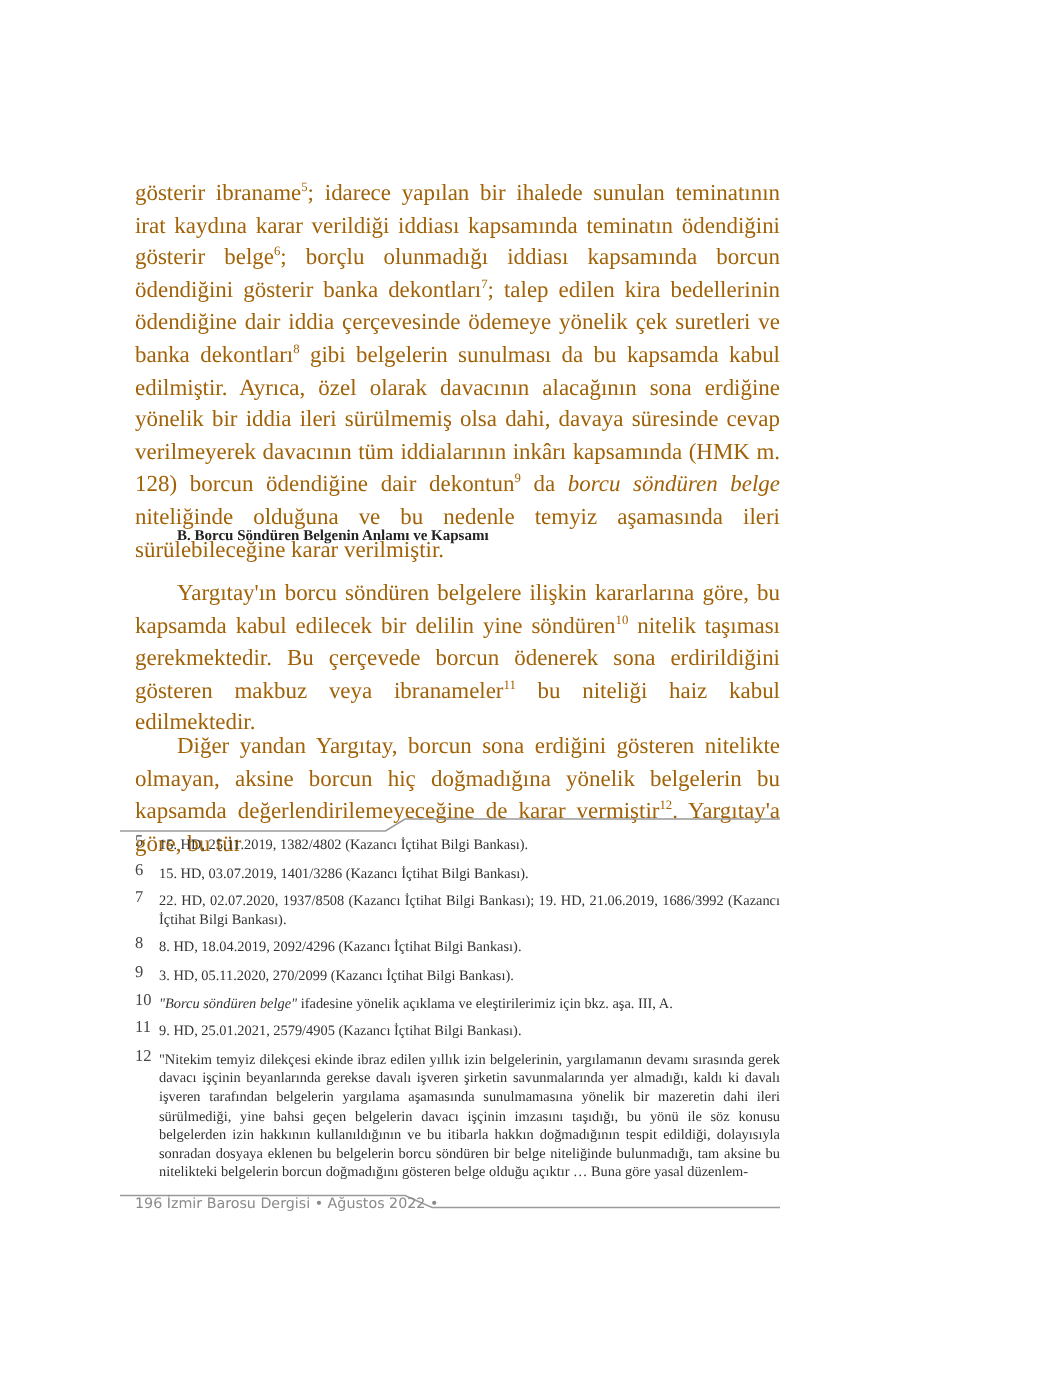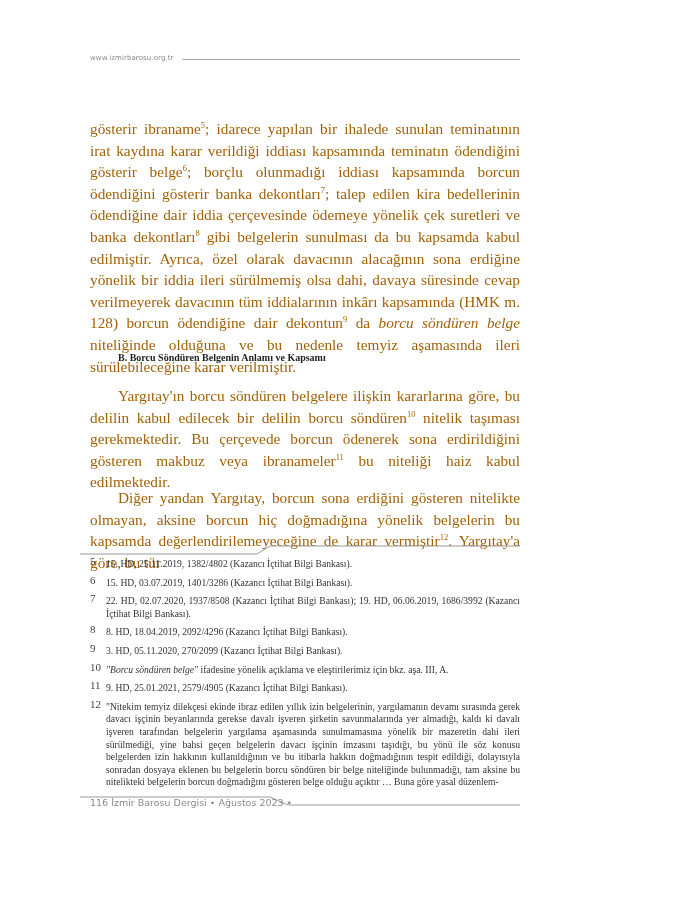--- a/index.html
+++ b/index.html
@@ -25,33 +25,29 @@
 
   .footer { position: absolute; left: 80px; top: 790px; width: 440px; height: 20px; }
   .footer-text { position: absolute; left: 10px; top: 7px; font-family: "DejaVu Sans", sans-serif; font-size: 9.5px; color: #8a8a8a; white-space: nowrap; }
   .footer-rule { position: absolute; left: 0; top: 0; width: 440px; height: 20px; }
 </style>
 </head>
 <body>
 
 <div class="page">
 
-  <div class="header">
-    <span class="header-url">www.izmirbarosu.org.tr</span>
-    <div class="header-rule"></div>
-  </div>
 
   <div class="body-text" style="top:118px;">
     <p><span>gösterir ibraname</span><sup>5</sup><span>; idarece yapılan bir ihalede sunulan teminatının irat kaydına karar verildiği iddiası kapsamında teminatın ödendiğini gösterir belge</span><sup>6</sup><span>; borçlu olunmadığı iddiası kapsamında borcun ödendiğini gösterir banka dekontları</span><sup>7</sup><span>; talep edilen kira bedellerinin ödendiğine dair iddia çerçevesinde ödemeye yönelik çek suretleri ve banka dekontları</span><sup>8</sup><span> gibi belgelerin sunulması da bu kapsamda kabul edilmiştir. Ayrıca, özel olarak davacının alacağının sona erdiğine yönelik bir iddia ileri sürülmemiş olsa dahi, davaya süresinde cevap verilmeyerek davacının tüm iddialarının inkârı kapsamında (HMK m. 128) borcun ödendiğine dair dekontun</span><sup>9</sup><span> da </span><i>borcu söndüren belge</i><span> niteliğinde olduğuna ve bu nedenle temyiz aşamasında ileri sürülebileceğine karar verilmiştir.</span></p>
   </div>
 
   <div class="heading">B. Borcu Söndüren Belgenin Anlamı ve Kapsamı</div>
 
   <div class="body-text" style="top:385px;">
-    <p class="indent"><span>Yargıtay'ın borcu söndüren belgelere ilişkin kararlarına göre, bu delilin kabul edilecek bir delilin borcu söndüren</span><sup>10</sup><span> nitelik taşıması gerekmektedir. Bu çerçevede borcun ödenerek sona erdirildiğini gösteren makbuz veya ibranameler</span><sup>11</sup><span> bu niteliği haiz kabul edilmektedir.</span></p>
+    <p class="indent"><span>Yargıtay'ın borcu söndüren belgelere ilişkin kararlarına göre, bu kapsamda kabul edilecek bir delilin yine söndüren</span><sup>10</sup><span> nitelik taşıması gerekmektedir. Bu çerçevede borcun ödenerek sona erdirildiğini gösteren makbuz veya ibranameler</span><sup>11</sup><span> bu niteliği haiz kabul edilmektedir.</span></p>
   </div>
 
   <div class="body-text" style="top:487px;">
     <p class="indent"><span>Diğer yandan Yargıtay, borcun sona erdiğini gösteren nitelikte olmayan, aksine borcun hiç doğmadığına yönelik belgelerin bu kapsamda değerlendirilemeyeceğine de karar vermiştir</span><sup>12</sup><span>. Yargıtay'a göre, bu tür</span></p>
   </div>
 
   <svg class="fn-sep" viewBox="0 0 440 20" width="440" height="20">
     <polyline points="0,14 177,14 190,6 440,6" fill="none" stroke="#9a9a9a" stroke-width="1"></polyline>
   </svg>
 
@@ -59,21 +55,21 @@
     <div class="fn">
       <span class="fn-num">5</span>
       <span class="fn-text">15. HD, 25.11.2019, 1382/4802 (Kazancı İçtihat Bilgi Bankası).</span>
     </div>
     <div class="fn">
       <span class="fn-num">6</span>
       <span class="fn-text">15. HD, 03.07.2019, 1401/3286 (Kazancı İçtihat Bilgi Bankası).</span>
     </div>
     <div class="fn">
       <span class="fn-num">7</span>
-      <span class="fn-text">22. HD, 02.07.2020, 1937/8508 (Kazancı İçtihat Bilgi Bankası); 19. HD, 06.06.2019, 1686/3992 (Kazancı İçtihat Bilgi Bankası).</span>
+      <span class="fn-text">22. HD, 02.07.2020, 1937/8508 (Kazancı İçtihat Bilgi Bankası); 19. HD, 21.06.2019, 1686/3992 (Kazancı İçtihat Bilgi Bankası).</span>
     </div>
     <div class="fn">
       <span class="fn-num">8</span>
       <span class="fn-text">8. HD, 18.04.2019, 2092/4296 (Kazancı İçtihat Bilgi Bankası).</span>
     </div>
     <div class="fn">
       <span class="fn-num">9</span>
       <span class="fn-text">3. HD, 05.11.2020, 270/2099 (Kazancı İçtihat Bilgi Bankası).</span>
     </div>
     <div class="fn">
@@ -87,16 +83,16 @@
     <div class="fn">
       <span class="fn-num">12</span>
       <span class="fn-text">"Nitekim temyiz dilekçesi ekinde ibraz edilen yıllık izin belgelerinin, yargılamanın devamı sırasında gerek davacı işçinin beyanlarında gerekse davalı işveren şirketin savunmalarında yer almadığı, kaldı ki davalı işveren tarafından belgelerin yargılama aşamasında sunulmamasına yönelik bir mazeretin dahi ileri sürülmediği, yine bahsi geçen belgelerin davacı işçinin imzasını taşıdığı, bu yönü ile söz konusu belgelerden izin hakkının kullanıldığının ve bu itibarla hakkın doğmadığının tespit edildiği, dolayısıyla sonradan dosyaya eklenen bu belgelerin borcu söndüren bir belge niteliğinde bulunmadığı, tam aksine bu nitelikteki belgelerin borcun doğmadığını gösteren belge olduğu açıktır … Buna göre yasal düzenlem-</span>
     </div>
   </div>
 
   <div class="footer">
     <svg class="footer-rule" viewBox="0 0 440 20" width="440" height="20">
       <polyline points="0,7 190,7 208,15 440,15" fill="none" stroke="#9a9a9a" stroke-width="1"></polyline>
     </svg>
-    <span class="footer-text">116  İzmir Barosu Dergisi • Ağustos 2023 •</span>
+    <span class="footer-text">196  İzmir Barosu Dergisi • Ağustos 2022 •</span>
   </div>
 
 </div>
 
 </body></html>

